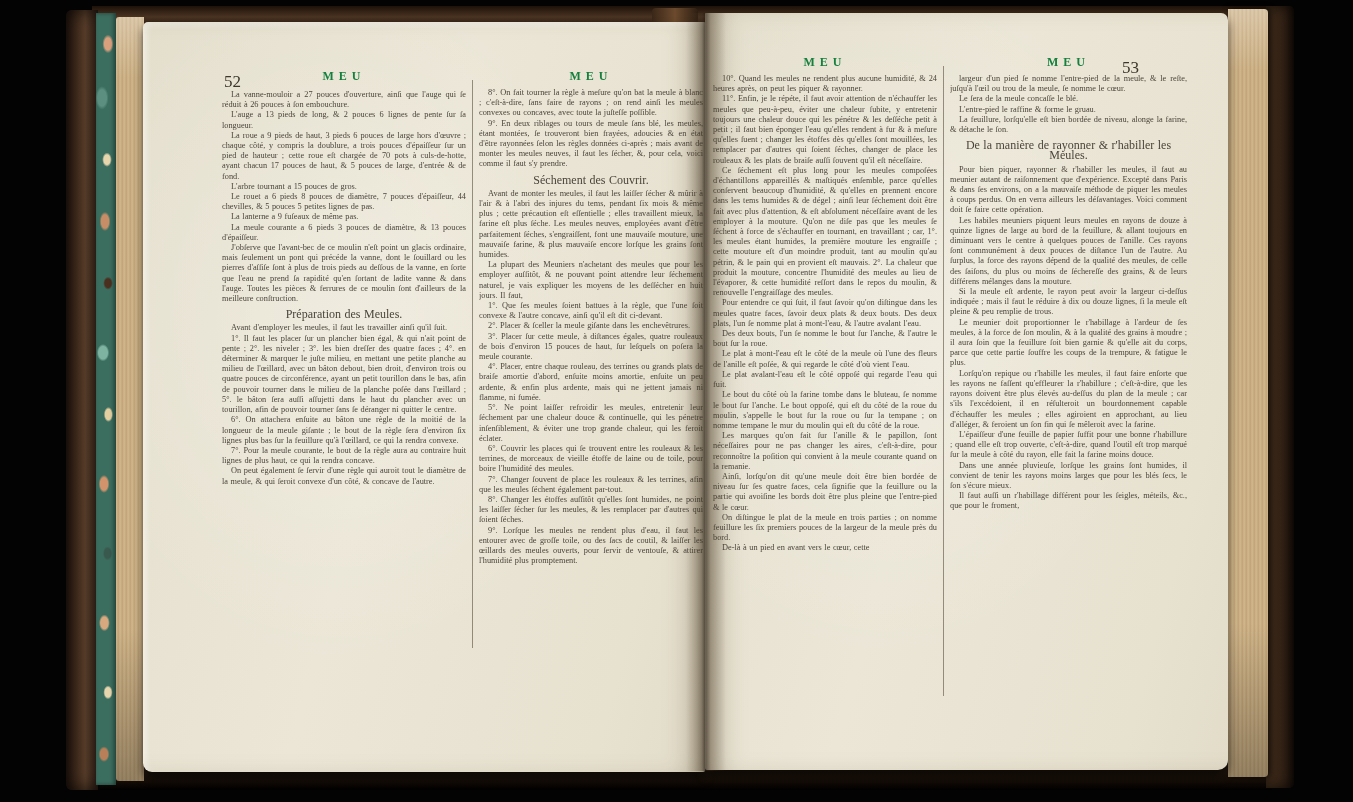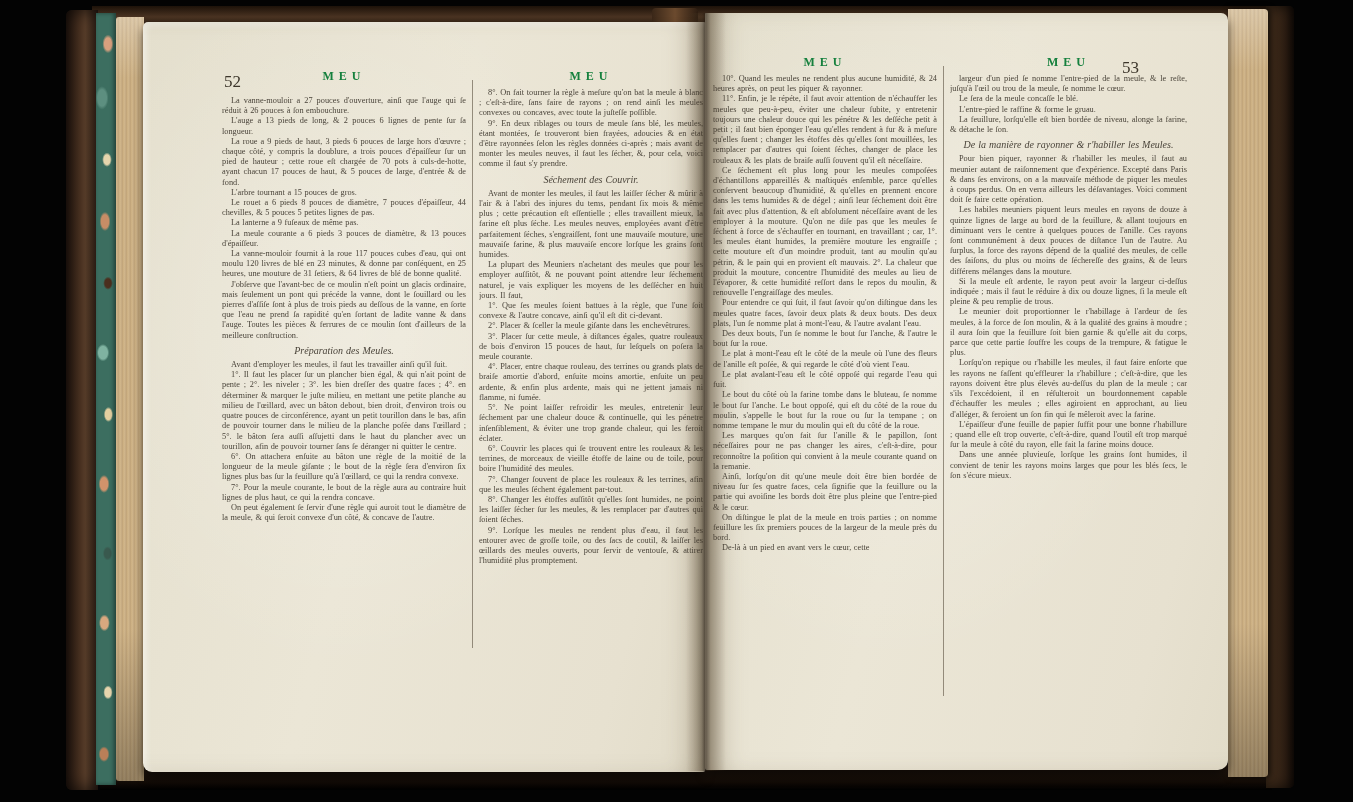--- a/index.html
+++ b/index.html
@@ -60,50 +60,49 @@
   .headband{position:absolute;left:652px;top:8px;width:46px;height:18px;border-radius:4px 4px 0 0;
     background:linear-gradient(90deg,#3a2718,#6b4a2e 50%,#2e1e12);}
   
   .running-head{position:absolute;text-align:center;
     font-size:12px;letter-spacing:5px;color:#15803d;font-weight:bold;}
   .page-num{position:absolute;font-size:17px;color:#3d362b;}
   .text-col{position:absolute;overflow:hidden;color:#4a443a;
     text-align:justify;}
   .text-col p{margin:0;font-size:8.3px;line-height:10.2px;text-indent:9px;
     word-spacing:.5px;}
-  .text-col p.col-heading{font-style:italic;text-indent:0;text-align:center;
-    font-size:10px;margin:5px 0 4px;}
+  .text-col p.col-heading{text-indent:0;text-align:center;
+    font-size:12px;margin:5px 0 4px;}
   .col-rule{position:absolute;width:1px;background:rgba(74,64,48,.55);}
 </style>
 </head>
 <body>
 
 <div class="board board-top"></div>
 <div class="board board-bottom"></div>
 <div class="board board-left"></div>
 <div class="board board-right"></div>
 <div class="marbled"></div>
 <div class="fore-edge fore-edge-left"></div>
 <div class="fore-edge fore-edge-right"></div>
 <div class="headband"></div>
 
 <div class="page page-left"></div>
 <div class="page-num" style="left:224px;top:72px;">52</div>
 <div class="running-head" style="left:222px;top:69px;width:244px;">MEU</div>
 <div class="running-head" style="left:479px;top:69px;width:224px;">MEU</div>
 <div class="col-rule" style="left:472px;top:80px;height:568px;"></div>
-<div class="text-col" style="left:222px;top:96px;width:244px;height:566px;">
+<div class="text-col" style="left:222px;top:90px;width:244px;height:566px;">
     <p class="col-para">La vanne-mouloir a 27 pouces d'ouverture, ainſi que l'auge qui ſe réduit à 26 pouces à ſon embouchure.</p>
     <p class="col-para">L'auge a 13 pieds de long, &amp; 2 pouces 6 lignes de pente ſur ſa longueur.</p>
     <p class="col-para">La roue a 9 pieds de haut, 3 pieds 6 pouces de large hors d'œuvre ; chaque côté, y compris la doublure, a trois pouces d'épaiſſeur ſur un pied de hauteur ; cette roue eſt chargée de 70 pots à culs-de-hotte, ayant chacun 17 pouces de haut, &amp; 5 pouces de large, d'entrée &amp; de fond.</p>
     <p class="col-para">L'arbre tournant a 15 pouces de gros.</p>
     <p class="col-para">Le rouet a 6 pieds 8 pouces de diamètre, 7 pouces d'épaiſſeur, 44 chevilles, &amp; 5 pouces 5 petites lignes de pas.</p>
     <p class="col-para">La lanterne a 9 fuſeaux de même pas.</p>
     <p class="col-para">La meule courante a 6 pieds 3 pouces de diamètre, &amp; 13 pouces d'épaiſſeur.</p>
-    <p class="col-para">La vanne-mouloir fournit à la roue 117 pouces cubes d'eau, qui ont moulu 120 livres de blé en 23 minutes, &amp; donne par conſéquent, en 25 heures, une mouture de 31 ſetiers, &amp; 64 livres de blé de bonne qualité.</p>
     <p class="col-para">J'obſerve que l'avant-bec de ce moulin n'eſt point un glacis ordinaire, mais ſeulement un pont qui précéde la vanne, dont le ſouillard ou les pierres d'aſſiſe ſont à plus de trois pieds au deſſous de la vanne, en ſorte que l'eau ne prend ſa rapidité qu'en ſortant de ladite vanne &amp; dans l'auge. Toutes les pièces &amp; ferrures de ce moulin ſont d'ailleurs de la meilleure conſtruction.</p>
     <p class="col-heading">Préparation des Meules.</p>
     <p class="col-para">Avant d'employer les meules, il faut les travailler ainſi qu'il ſuit.</p>
     <p class="col-para">1°. Il faut les placer ſur un plancher bien égal, &amp; qui n'ait point de pente ; 2°. les niveler ; 3°. les bien dreſſer des quatre faces ; 4°. en déterminer &amp; marquer le juſte milieu, en mettant une petite planche au milieu de l'œillard, avec un bâton debout, bien droit, d'environ trois ou quatre pouces de circonférence, ayant un petit tourillon dans le bas, afin de pouvoir tourner dans le milieu de la planche poſée dans l'œillard ; 5°. le bâton ſera auſſi aſſujetti dans le haut du plancher avec un tourillon, afin de pouvoir tourner ſans ſe déranger ni quitter le centre.</p>
     <p class="col-para">6°. On attachera enſuite au bâton une règle de la moitié de la longueur de la meule giſante ; le bout de la règle ſera d'environ ſix lignes plus bas ſur la feuillure qu'à l'œillard, ce qui la rendra convexe.</p>
     <p class="col-para">7°. Pour la meule courante, le bout de la règle aura au contraire huit lignes de plus haut, ce qui la rendra concave.</p>
     <p class="col-para">On peut également ſe ſervir d'une règle qui auroit tout le diamètre de la meule, &amp; qui ſeroit convexe d'un côté, &amp; concave de l'autre.</p>
   </div>
 <div class="text-col" style="left:479px;top:88px;width:224px;height:566px;">
     <p class="col-para">8°. On fait tourner la règle à meſure qu'on bat la meule à blanc ; c'eſt-à-dire, ſans faire de rayons ; on rend ainſi les meules convexes ou concaves, avec toute la juſteſſe poſſible.</p>
@@ -147,15 +146,16 @@
     <p class="col-para">L'entre-pied le raffine &amp; forme le gruau.</p>
     <p class="col-para">La feuillure, lorſqu'elle eſt bien bordée de niveau, alonge la farine, &amp; détache le ſon.</p>
     <p class="col-heading">De la manière de rayonner &amp; r'habiller les Meules.</p>
     <p class="col-para">Pour bien piquer, rayonner &amp; r'habiller les meules, il faut au meunier autant de raiſonnement que d'expérience. Excepté dans Paris &amp; dans ſes environs, on a la mauvaiſe méthode de piquer les meules à coups perdus. On en verra ailleurs les déſavantages. Voici comment doit ſe faire cette opération.</p>
     <p class="col-para">Les habiles meuniers piquent leurs meules en rayons de douze à quinze lignes de large au bord de la feuillure, &amp; allant toujours en diminuant vers le centre à quelques pouces de l'anille. Ces rayons ſont communément à deux pouces de diſtance l'un de l'autre. Au ſurplus, la force des rayons dépend de la qualité des meules, de celle des ſaiſons, du plus ou moins de ſéchereſſe des grains, &amp; de leurs différens mélanges dans la mouture.</p>
     <p class="col-para">Si la meule eſt ardente, le rayon peut avoir la largeur ci-deſſus indiquée ; mais il faut le réduire à dix ou douze lignes, ſi la meule eſt pleine &amp; peu remplie de trous.</p>
     <p class="col-para">Le meunier doit proportionner le r'habillage à l'ardeur de ſes meules, à la force de ſon moulin, &amp; à la qualité des grains à moudre ; il aura ſoin que la feuillure ſoit bien garnie &amp; qu'elle ait du corps, parce que cette partie ſouffre les coups de la trempure, &amp; fatigue le plus.</p>
     <p class="col-para">Lorſqu'on repique ou r'habille les meules, il faut faire enſorte que les rayons ne faſſent qu'effleurer la r'habillure ; c'eſt-à-dire, que les rayons doivent être plus élevés au-deſſus du plan de la meule ; car s'ils l'excédoient, il en réſulteroit un bourdonnement capable d'échauffer les meules ; elles agiroient en approchant, au lieu d'alléger, &amp; feroient un ſon fin qui ſe mêleroit avec la farine.</p>
     <p class="col-para">L'épaiſſeur d'une feuille de papier ſuffit pour une bonne r'habillure ; quand elle eſt trop ouverte, c'eſt-à-dire, quand l'outil eſt trop marqué ſur la meule à côté du rayon, elle fait la farine moins douce.</p>
     <p class="col-para">Dans une année pluvieuſe, lorſque les grains ſont humides, il convient de tenir les rayons moins larges que pour les blés ſecs, le ſon s'écure mieux.</p>
+    <p class="col-para">Il faut auſſi un r'habillage différent pour les ſeigles, méteils, &amp;c., que pour le froment,</p>
   </div>
 
 <div class="gutter"></div>
 
 </body></html>

